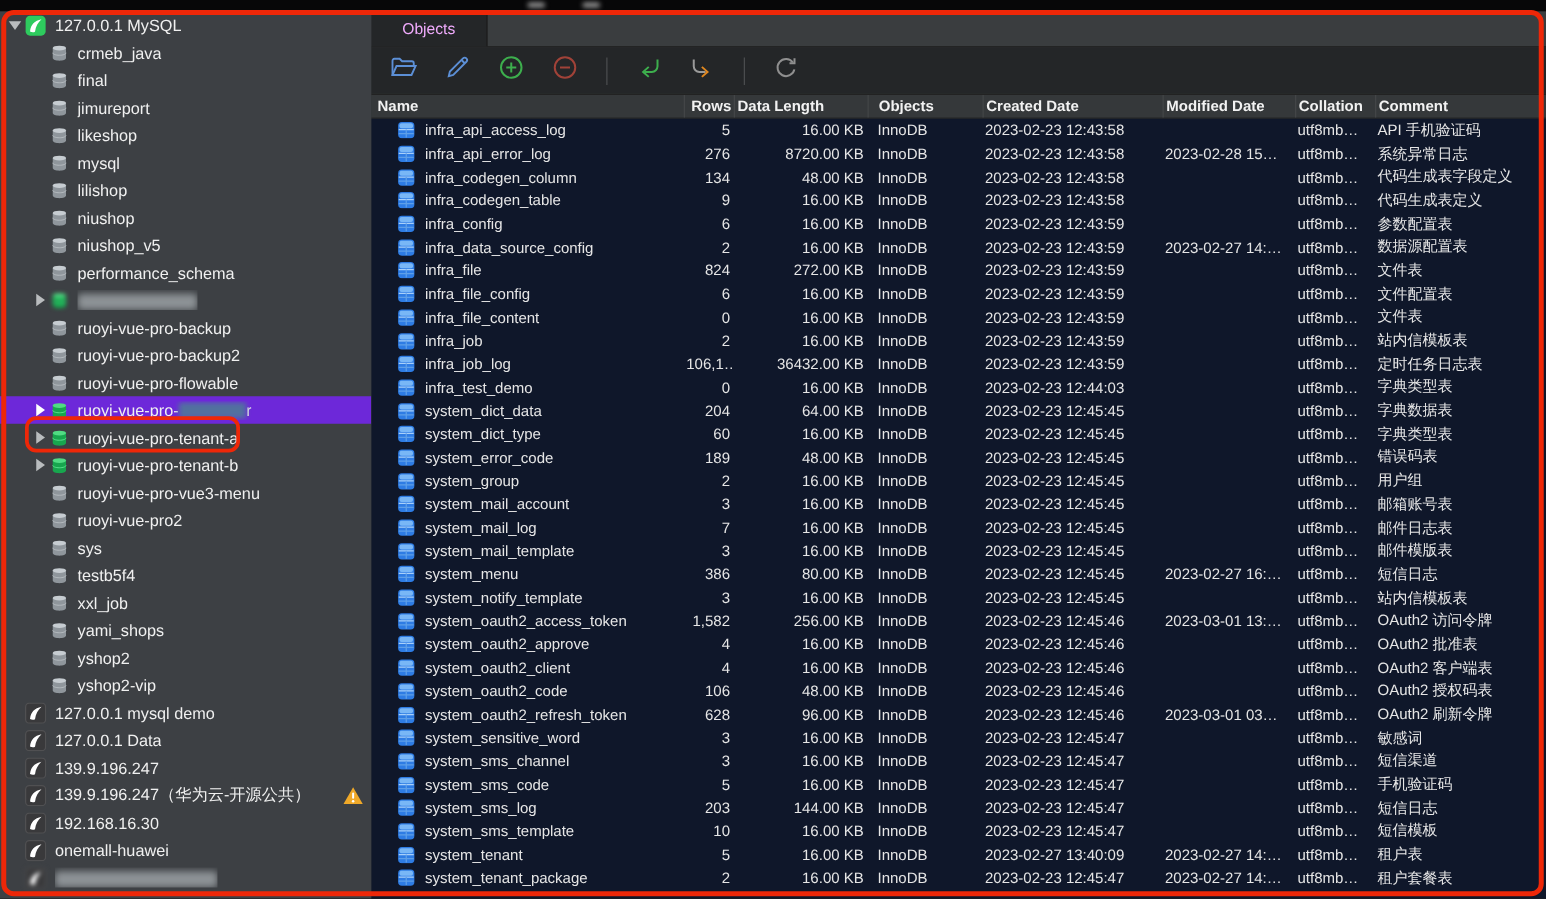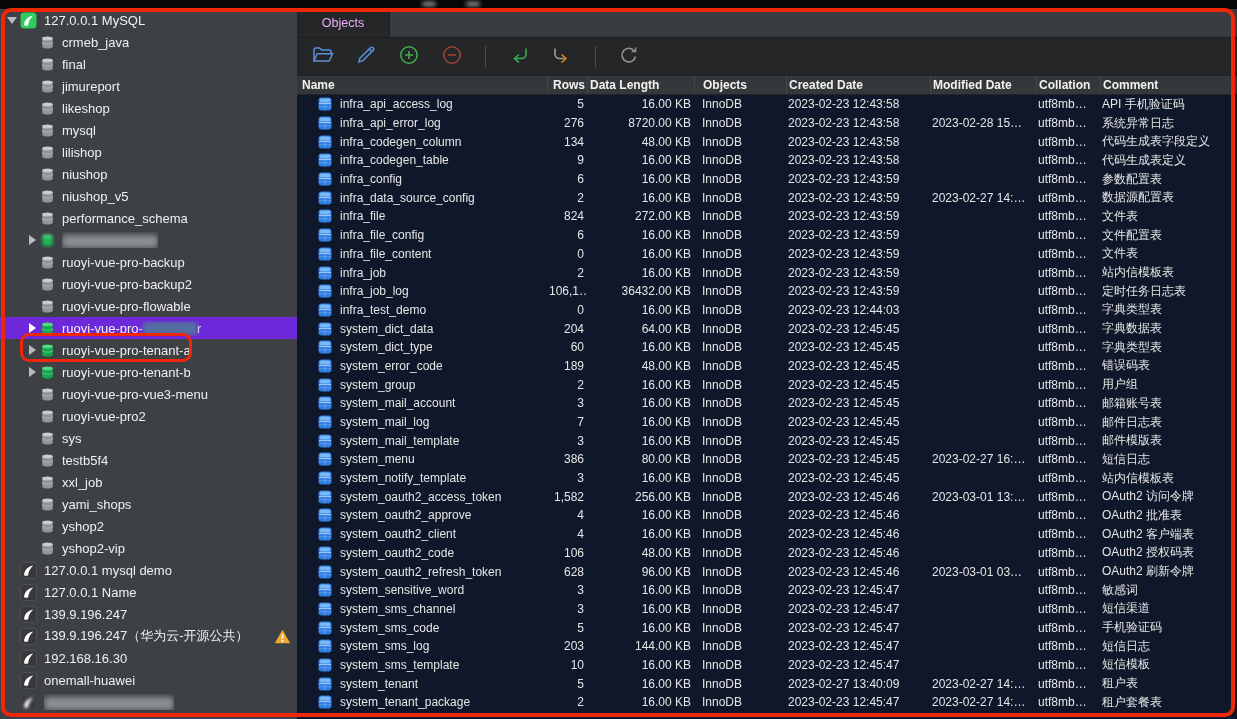--- a/index.html
+++ b/index.html
@@ -365,21 +365,21 @@
         <span class="lbl">127.0.0.1 mysql demo</span>
       </div>
       <div class="srow conn">
         <span class="arrow"></span>
         <span class="sicon">
           <svg width="17" height="17" viewBox="0 0 17 17">
             <rect x="0.5" y="0.5" width="16" height="16" rx="3" fill="#39393b" stroke="#505052"></rect>
             <path d="M4,13.2 C4.6,7.6 7.6,4.6 13.2,3.4 C10.2,6.2 8.6,9 8,13.4 C7,14 5.4,14 4,13.2 Z" fill="#fff"></path>
           </svg>
         </span>
-        <span class="lbl">127.0.0.1 Name</span>
+        <span class="lbl">127.0.0.1 Data</span>
       </div>
       <div class="srow conn">
         <span class="arrow"></span>
         <span class="sicon">
           <svg width="17" height="17" viewBox="0 0 17 17">
             <rect x="0.5" y="0.5" width="16" height="16" rx="3" fill="#39393b" stroke="#505052"></rect>
             <path d="M4,13.2 C4.6,7.6 7.6,4.6 13.2,3.4 C10.2,6.2 8.6,9 8,13.4 C7,14 5.4,14 4,13.2 Z" fill="#fff"></path>
           </svg>
         </span>
         <span class="lbl">139.9.196.247</span>

